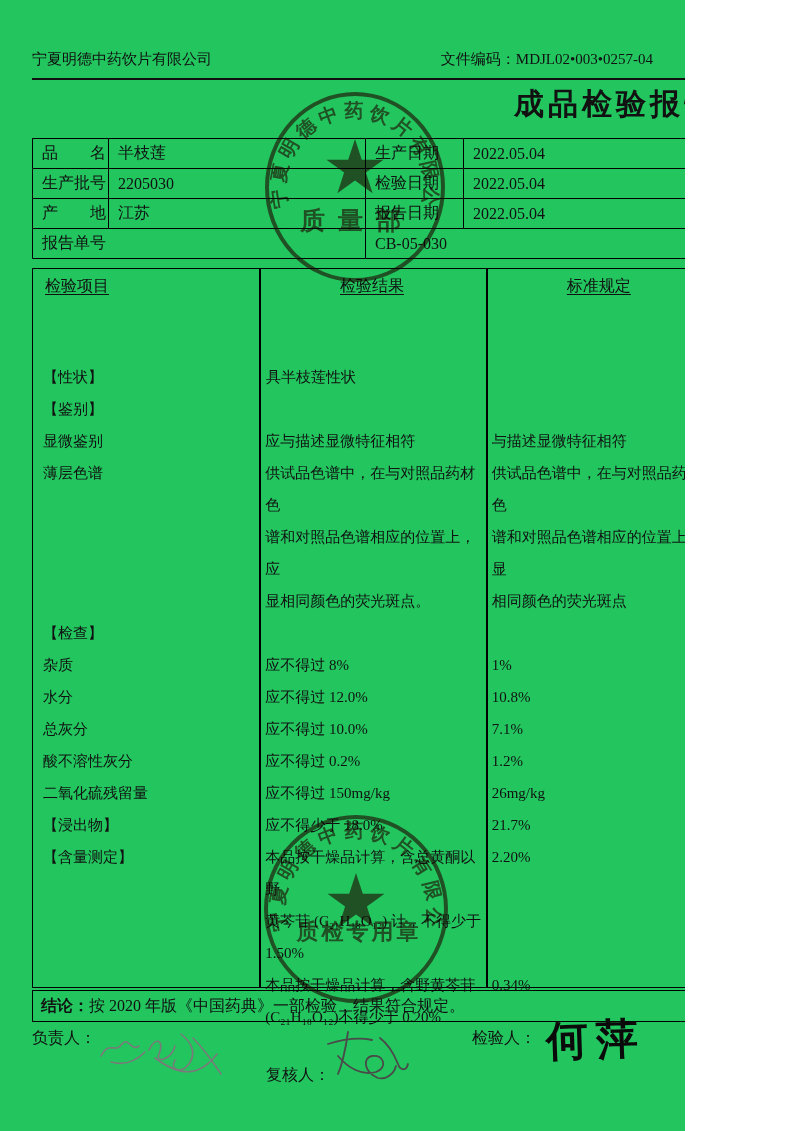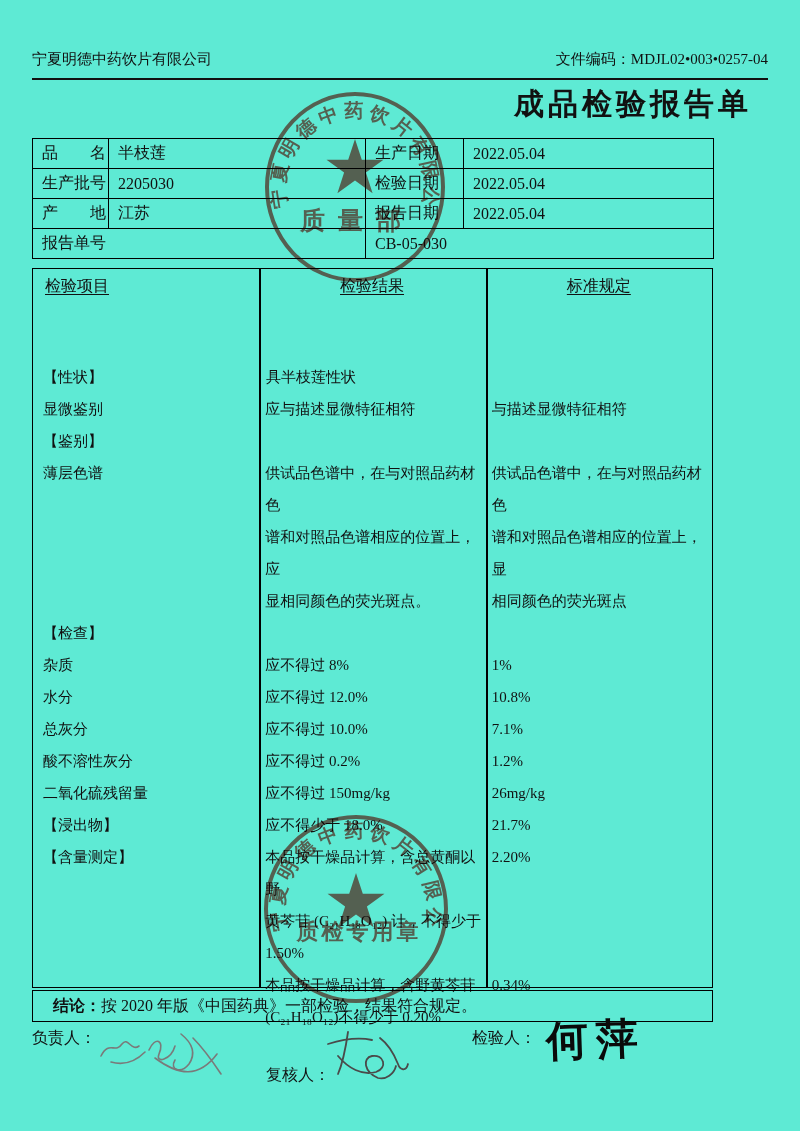--- a/index.html
+++ b/index.html
@@ -1,17 +1,17 @@
 <!DOCTYPE html>
 <html><head>
 <meta charset="utf-8">
 <style>
   html,body{margin:0;padding:0;background:#fff;}
   .page{
-    position:relative;width:800px;height:1131px;background:#5eead4;overflow:hidden;
+    position:relative;width:685px;height:1131px;background:#22c55e;overflow:hidden;
     font-family:"Liberation Serif","DejaVu Serif",serif;color:#111;
   }
   
   .doc-header{position:absolute;top:50px;left:32px;right:32px;display:flex;justify-content:space-between;font-size:15px;}
   .header-rule{position:absolute;top:78px;left:32px;width:736px;height:2px;background:#111;}
   .report-title{position:absolute;top:84px;left:32px;width:720px;text-align:right;font-size:30px;font-weight:bold;letter-spacing:4px;}
   
   table.info{position:absolute;top:138px;left:32px;width:681px;border-collapse:collapse;table-layout:fixed;font-size:16px;}
   table.info td{border:1.5px solid #000;height:29px;padding:0 0 0 9px;vertical-align:middle;}
   
@@ -23,21 +23,21 @@
   .ihead .hc u{text-underline-offset:3px;}
   .hc0{width:226px;padding-left:12px;box-sizing:border-box;}
   .hc1{width:227px;text-align:center;} .hc2{width:228px;text-align:center;}
   .irow{display:flex;font-size:15px;}
   .icell{line-height:32px;white-space:pre-line;box-sizing:border-box;}
   .icell.c0{width:226px;padding-left:10px;}
   .icell.c1{width:227px;padding-left:7px;}
   .icell.c2{width:228px;padding-left:7px;}
   
   .conclusion{position:absolute;top:990px;left:32px;width:681px;height:32px;border:1.5px solid #000;box-sizing:border-box;
-    line-height:29px;font-size:16px;padding-left:20px;}
+    line-height:29px;font-size:16px;padding-left:8px;}
   .conclusion .lbl{font-weight:bold;}
   
   .sig-label{position:absolute;top:1028px;font-size:16px;}
   .sig-svg{position:absolute;}
   .inspector-name{position:absolute;left:546px;top:1012px;font-size:42px;font-weight:600;letter-spacing:8px;transform:rotate(-2deg);color:#0a0a0a;}
   
   .stamp{position:absolute;pointer-events:none;mix-blend-mode:multiply;opacity:0.85;}
 </style>
 </head>
 <body>
@@ -91,28 +91,28 @@
       <div class="hc hc0"><u>检验项目</u></div>
       <div class="hc hc2"><u>检验结果</u></div>
       <div class="hc hc1"><u>标准规定</u></div>
     </div>
     <div>
         <div class="irow">
           <div class="icell c0">【性状】</div>
           <div class="icell c2">具半枝莲性状</div>
         </div>
         <div class="irow">
+          <div class="icell c0">【鉴别】</div>
+          <div class="icell c1"></div>
+          <div class="icell c2"></div>
+        </div>
+        <div class="irow">
           <div class="icell c0">显微鉴别</div>
           <div class="icell c1">应与描述显微特征相符</div>
           <div class="icell c2">与描述显微特征相符</div>
-        </div>
-        <div class="irow">
-          <div class="icell c0">【鉴别】</div>
-          <div class="icell c1"></div>
-          <div class="icell c2"></div>
         </div>
         <div class="irow">
           <div class="icell c0">薄层色谱</div>
           <div class="icell c1">供试品色谱中，在与对照品药材色
 谱和对照品色谱相应的位置上，应
 显相同颜色的荧光斑点。</div>
           <div class="icell c2">供试品色谱中，在与对照品药材色
 谱和对照品色谱相应的位置上，显
 相同颜色的荧光斑点</div>
         </div>

